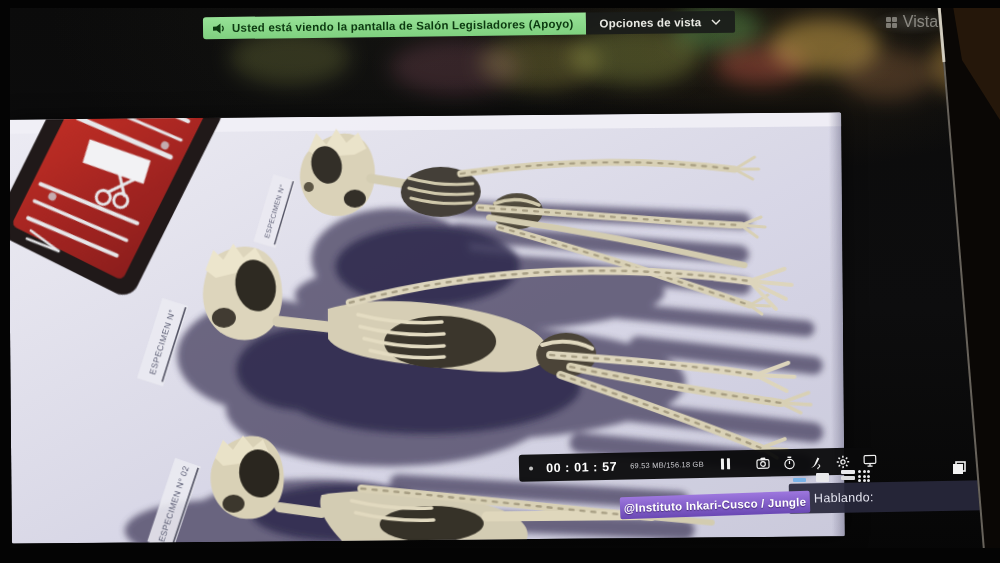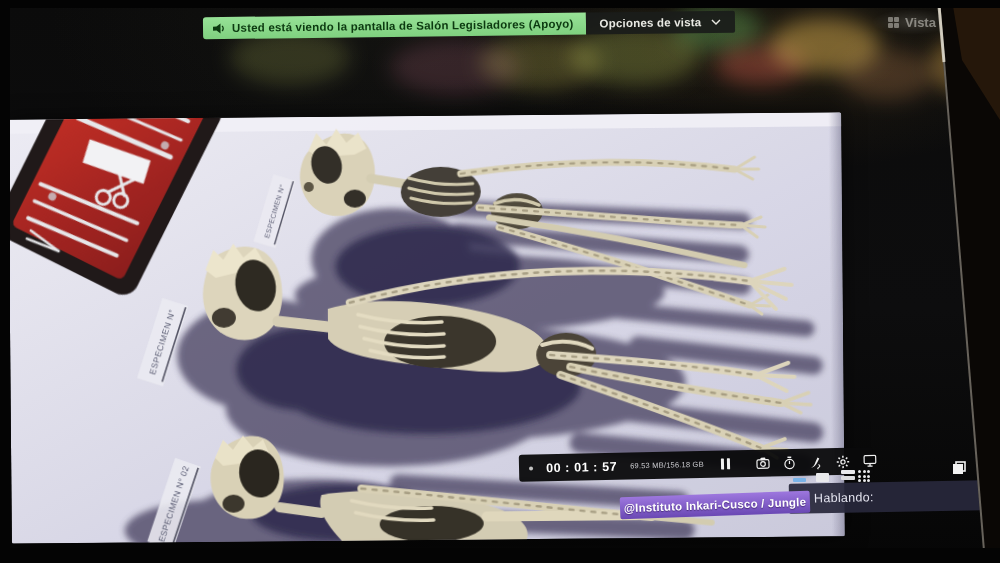--- a/index.html
+++ b/index.html
@@ -19,21 +19,21 @@
     background:linear-gradient(180deg,#97e297,#7fd07f);border-radius:3px 0 0 3px;
     color:#0c3a10;font-size:11.5px;font-weight:700;letter-spacing:.2px;white-space:nowrap;}
   .banner-opts{display:flex;align-items:center;gap:10px;padding:0 14px;
     background:rgba(26,28,26,.92);color:#e9e9e3;font-size:11.5px;font-weight:600;
     letter-spacing:.2px;white-space:nowrap;border-radius:0 2px 2px 0;}
   
   .vista{position:absolute;left:872px;top:9px;width:80px;height:26px;z-index:6;
     display:flex;align-items:center;gap:6px;justify-content:center;
     background:radial-gradient(closest-side,rgba(215,215,205,.20),rgba(215,215,205,0));
     filter:blur(.4px);opacity:.85;}
-  .vista span{color:rgba(248,246,238,.55);font-size:13px;font-weight:700;}
+  .vista span{color:rgba(248,246,238,.55);font-size:16px;font-weight:400;}
   .vista .grid2{width:11px;height:11px;display:grid;grid-template-columns:5px 5px;gap:1px;}
   .vista .grid2 i{background:rgba(248,246,238,.5);display:block;border-radius:1px;}
   
   .shared{position:absolute;left:10px;top:116px;width:833px;height:424px;
     transform:rotate(-0.5deg);z-index:2;overflow:hidden;border-radius:2px;
     box-shadow:0 0 22px rgba(0,0,0,.6);}
   
   .rec-bar{position:absolute;left:519px;top:451px;width:354px;height:27px;z-index:7;
     transform:rotate(-1.2deg);display:flex;align-items:center;gap:13px;
     background:rgba(9,9,11,.95);border-radius:3px;padding:0 10px;box-sizing:border-box;}

